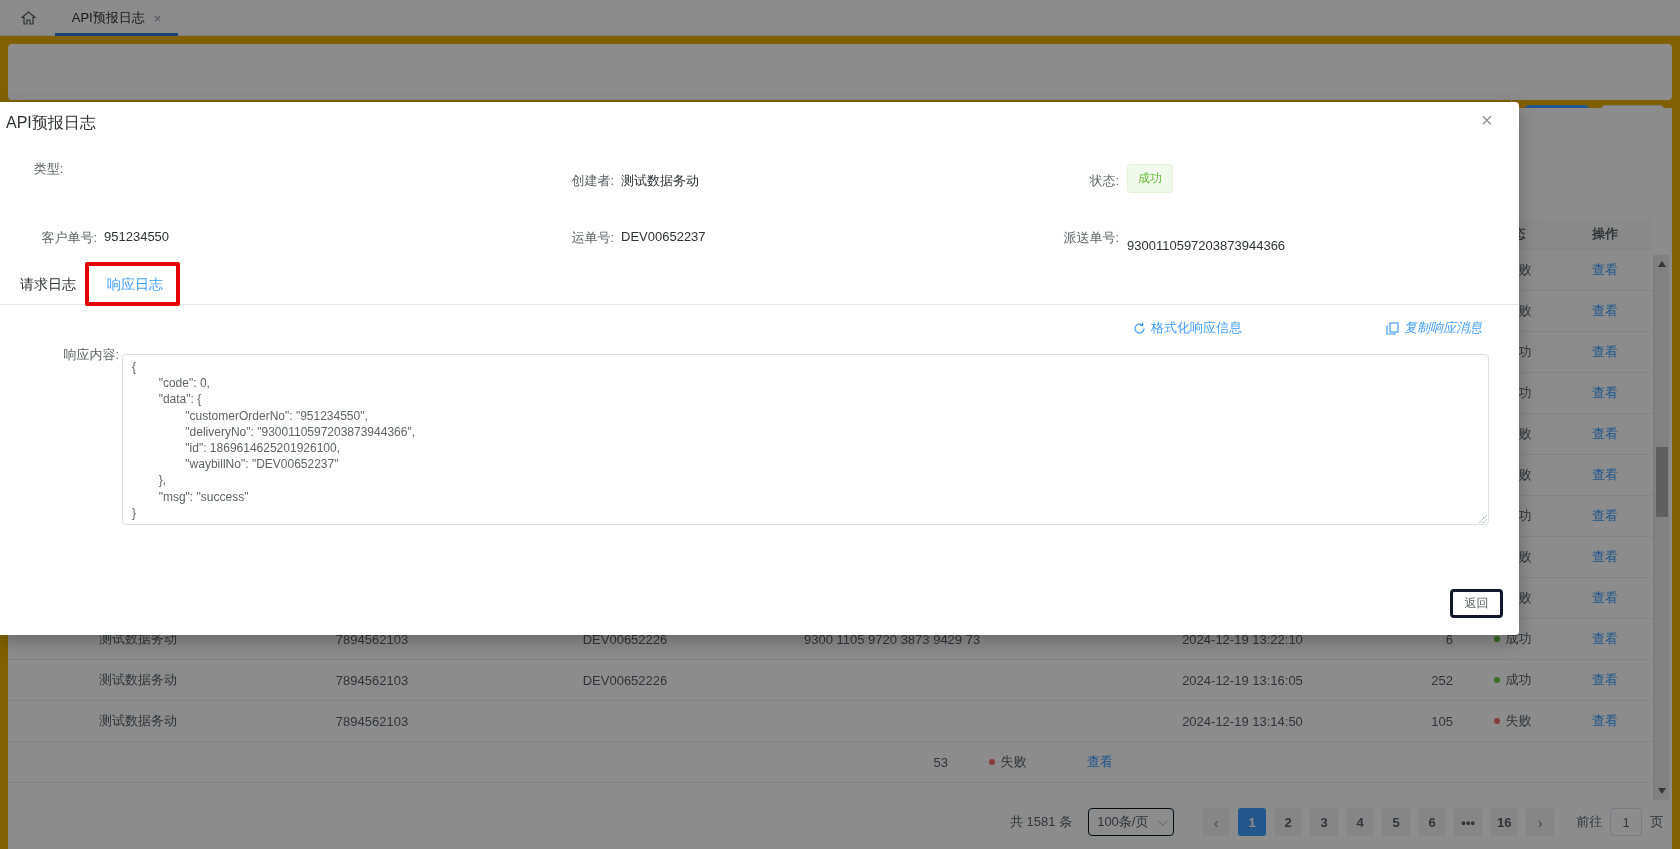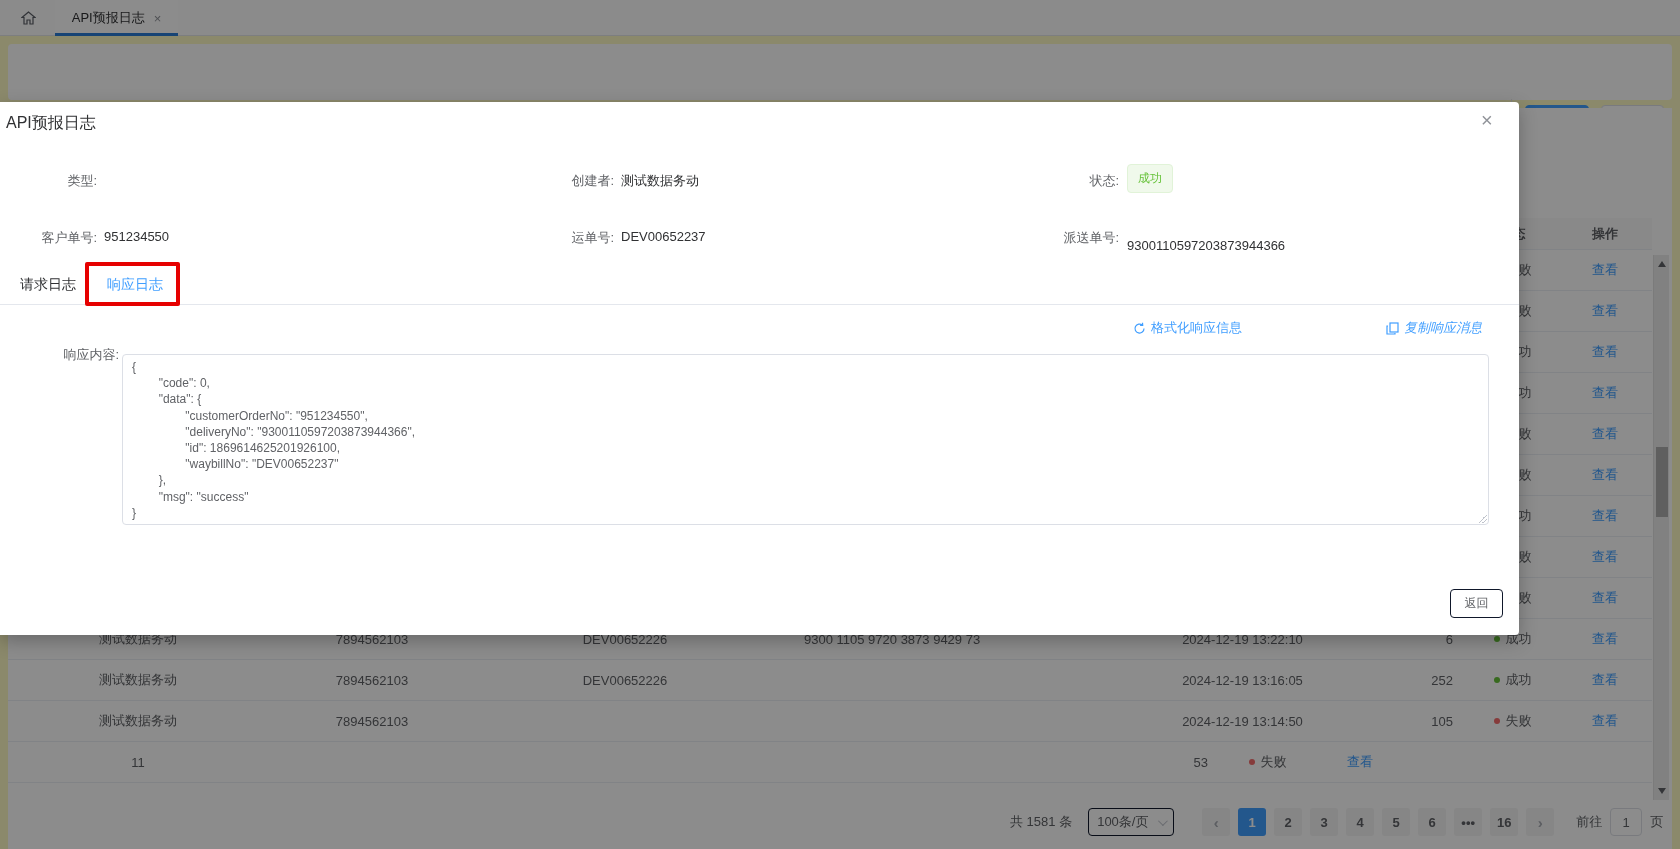--- a/index.html
+++ b/index.html
@@ -1,17 +1,17 @@
 <!DOCTYPE html>
 <html><head>
 <meta charset="utf-8">
 <style>
   * { margin:0; padding:0; box-sizing:border-box; }
   body { font-family:"Liberation Sans", sans-serif; }
-  .stage { position:relative; width:1680px; height:849px; overflow:hidden; background:#fef9c3;padding-left:29px; }
+  .stage { position:relative; width:1680px; height:849px; overflow:hidden; background:#eab308;padding-left:29px; }
 
   
   .topbar { position:absolute; left:0; top:0; width:1680px; height:36px; background:#fdfdfd; border-bottom:1px solid #e3e5e8; }
   .home-btn { position:absolute; left:14px; top:5px; width:28px; height:26px; display:flex; align-items:center; justify-content:center; color:#5a5e66; cursor:pointer; }
   .nav-tab { position:absolute; left:55px; top:0; width:123px; height:36px; background:#ffffff; display:flex; align-items:center; justify-content:center; gap:9px; font-size:13px; color:#303133; cursor:pointer; }
   .nav-tab .underline { position:absolute; left:0; bottom:0; width:100%; height:3px; background:#2b7cd6; }
   .nav-tab .close { font-size:13px; color:#909399; }
 
   
   .search-card { position:absolute; left:8px; top:44px; width:1664px; height:56px; background:#ffffff; border-radius:4px; }
@@ -64,21 +64,21 @@
   .m-value { position:absolute; font-size:13px; color:#303133; }
   .m-badge { position:absolute; left:1127px; top:62px; padding:5px 10px; background:#f0f9eb; border:1px solid #e1f3d8; border-radius:4px; color:#67c23a; font-size:12px; }
   .m-tabline { position:absolute; left:0; top:202px; width:1519px; height:1px; background:#e4e7ed; }
   .m-tab { position:absolute; top:162px; height:40px; line-height:40px; font-size:14px; color:#303133; cursor:pointer; }
   .m-tab.active { color:#409eff; border-bottom:2px solid #409eff; }
   .m-link { position:absolute; top:217px; display:flex; align-items:center; gap:5px; font-size:13px; color:#409eff; cursor:pointer; }
   .m-content-label { position:absolute; left:55px; top:244px; width:64px; font-size:13px; color:#606266; text-align:right; }
   .m-textarea { position:absolute; left:122px; top:252px; width:1367px; height:171px; border:1px solid #dcdfe6; border-radius:4px; padding:4px 9px; font-family:"Liberation Sans", sans-serif; font-size:12px; line-height:16.2px; color:#606266; white-space:pre; tab-size:8; overflow:hidden; cursor:text; }
   .resizer { position:absolute; left:1477px; top:411px; width:10px; height:10px;
     background:linear-gradient(135deg, transparent 0 55%, #c0c4cc 55% 62%, transparent 62% 75%, #c0c4cc 75% 82%, transparent 82%); cursor:nwse-resize; }
-  .m-back { position:absolute; left:1450px; top:487px; width:53px; height:29px; background:#fff; border:1px solid #0f172a; border-radius:4px; font-size:12px; color:#606266; display:flex; align-items:center; justify-content:center; cursor:pointer; }
+  .m-back { position:absolute; left:1450px; top:487px; width:53px; height:29px; background:#fff; border:3px solid #0f172a; border-radius:4px; font-size:12px; color:#606266; display:flex; align-items:center; justify-content:center; cursor:pointer; }
 
   .red-box { position:absolute; left:85px; top:262px; width:95px; height:44px; border:4px solid #e60000; z-index:40; border-radius:2px; }
 
   svg { display:block; }
 </style>
 </head>
 <body>
 
 <div class="stage">
 
@@ -326,21 +326,20 @@
           <div class="td c7">
             <span class="dot"></span>
             <span>失败</span>
           </div>
           <div class="td c8">
             <a class="view-link">查看</a>
           </div>
         </div>
 
         <div class="trow bad">
-          <div class="td c1">11</div>
           <div class="td c2"></div>
           <div class="td c3"></div>
           <div class="td c4"></div>
           <div class="td c6">53</div>
           <div class="td c7">
             <span class="dot"></span>
             <span>失败</span>
           </div>
           <div class="td c8">
             <a class="view-link">查看</a>
@@ -385,21 +384,21 @@
     <input class="goto-input" value="1" style="">
     <span>页</span>
   </div>
 
   <div class="overlay"></div>
 
   <div class="modal">
     <div class="m-title">API预报日志</div>
     <div class="m-close">×</div>
 
-    <span class="m-label" style="left:0; top:70px; width:97px;">类型:</span>
+    <span class="m-label" style="left:0; top:58px; width:97px;text-align:center;">类型:</span>
     <span class="m-value" style="left:104px; top:70px;"></span>
     <span class="m-label" style="left:470px; top:70px; width:144px;">创建者:</span>
     <span class="m-value" style="left:621px; top:70px;">测试数据务动</span>
     <span class="m-label" style="left:975px; top:70px; width:144px;">状态:</span>
     <span class="m-badge">成功</span>
 
     <span class="m-label" style="left:0; top:127px; width:97px;">客户单号:</span>
     <span class="m-value" style="left:104px; top:127px;">951234550</span>
     <span class="m-label" style="left:470px; top:127px; width:144px;">运单号:</span>
     <span class="m-value" style="left:621px; top:127px;">DEV00652237</span>

